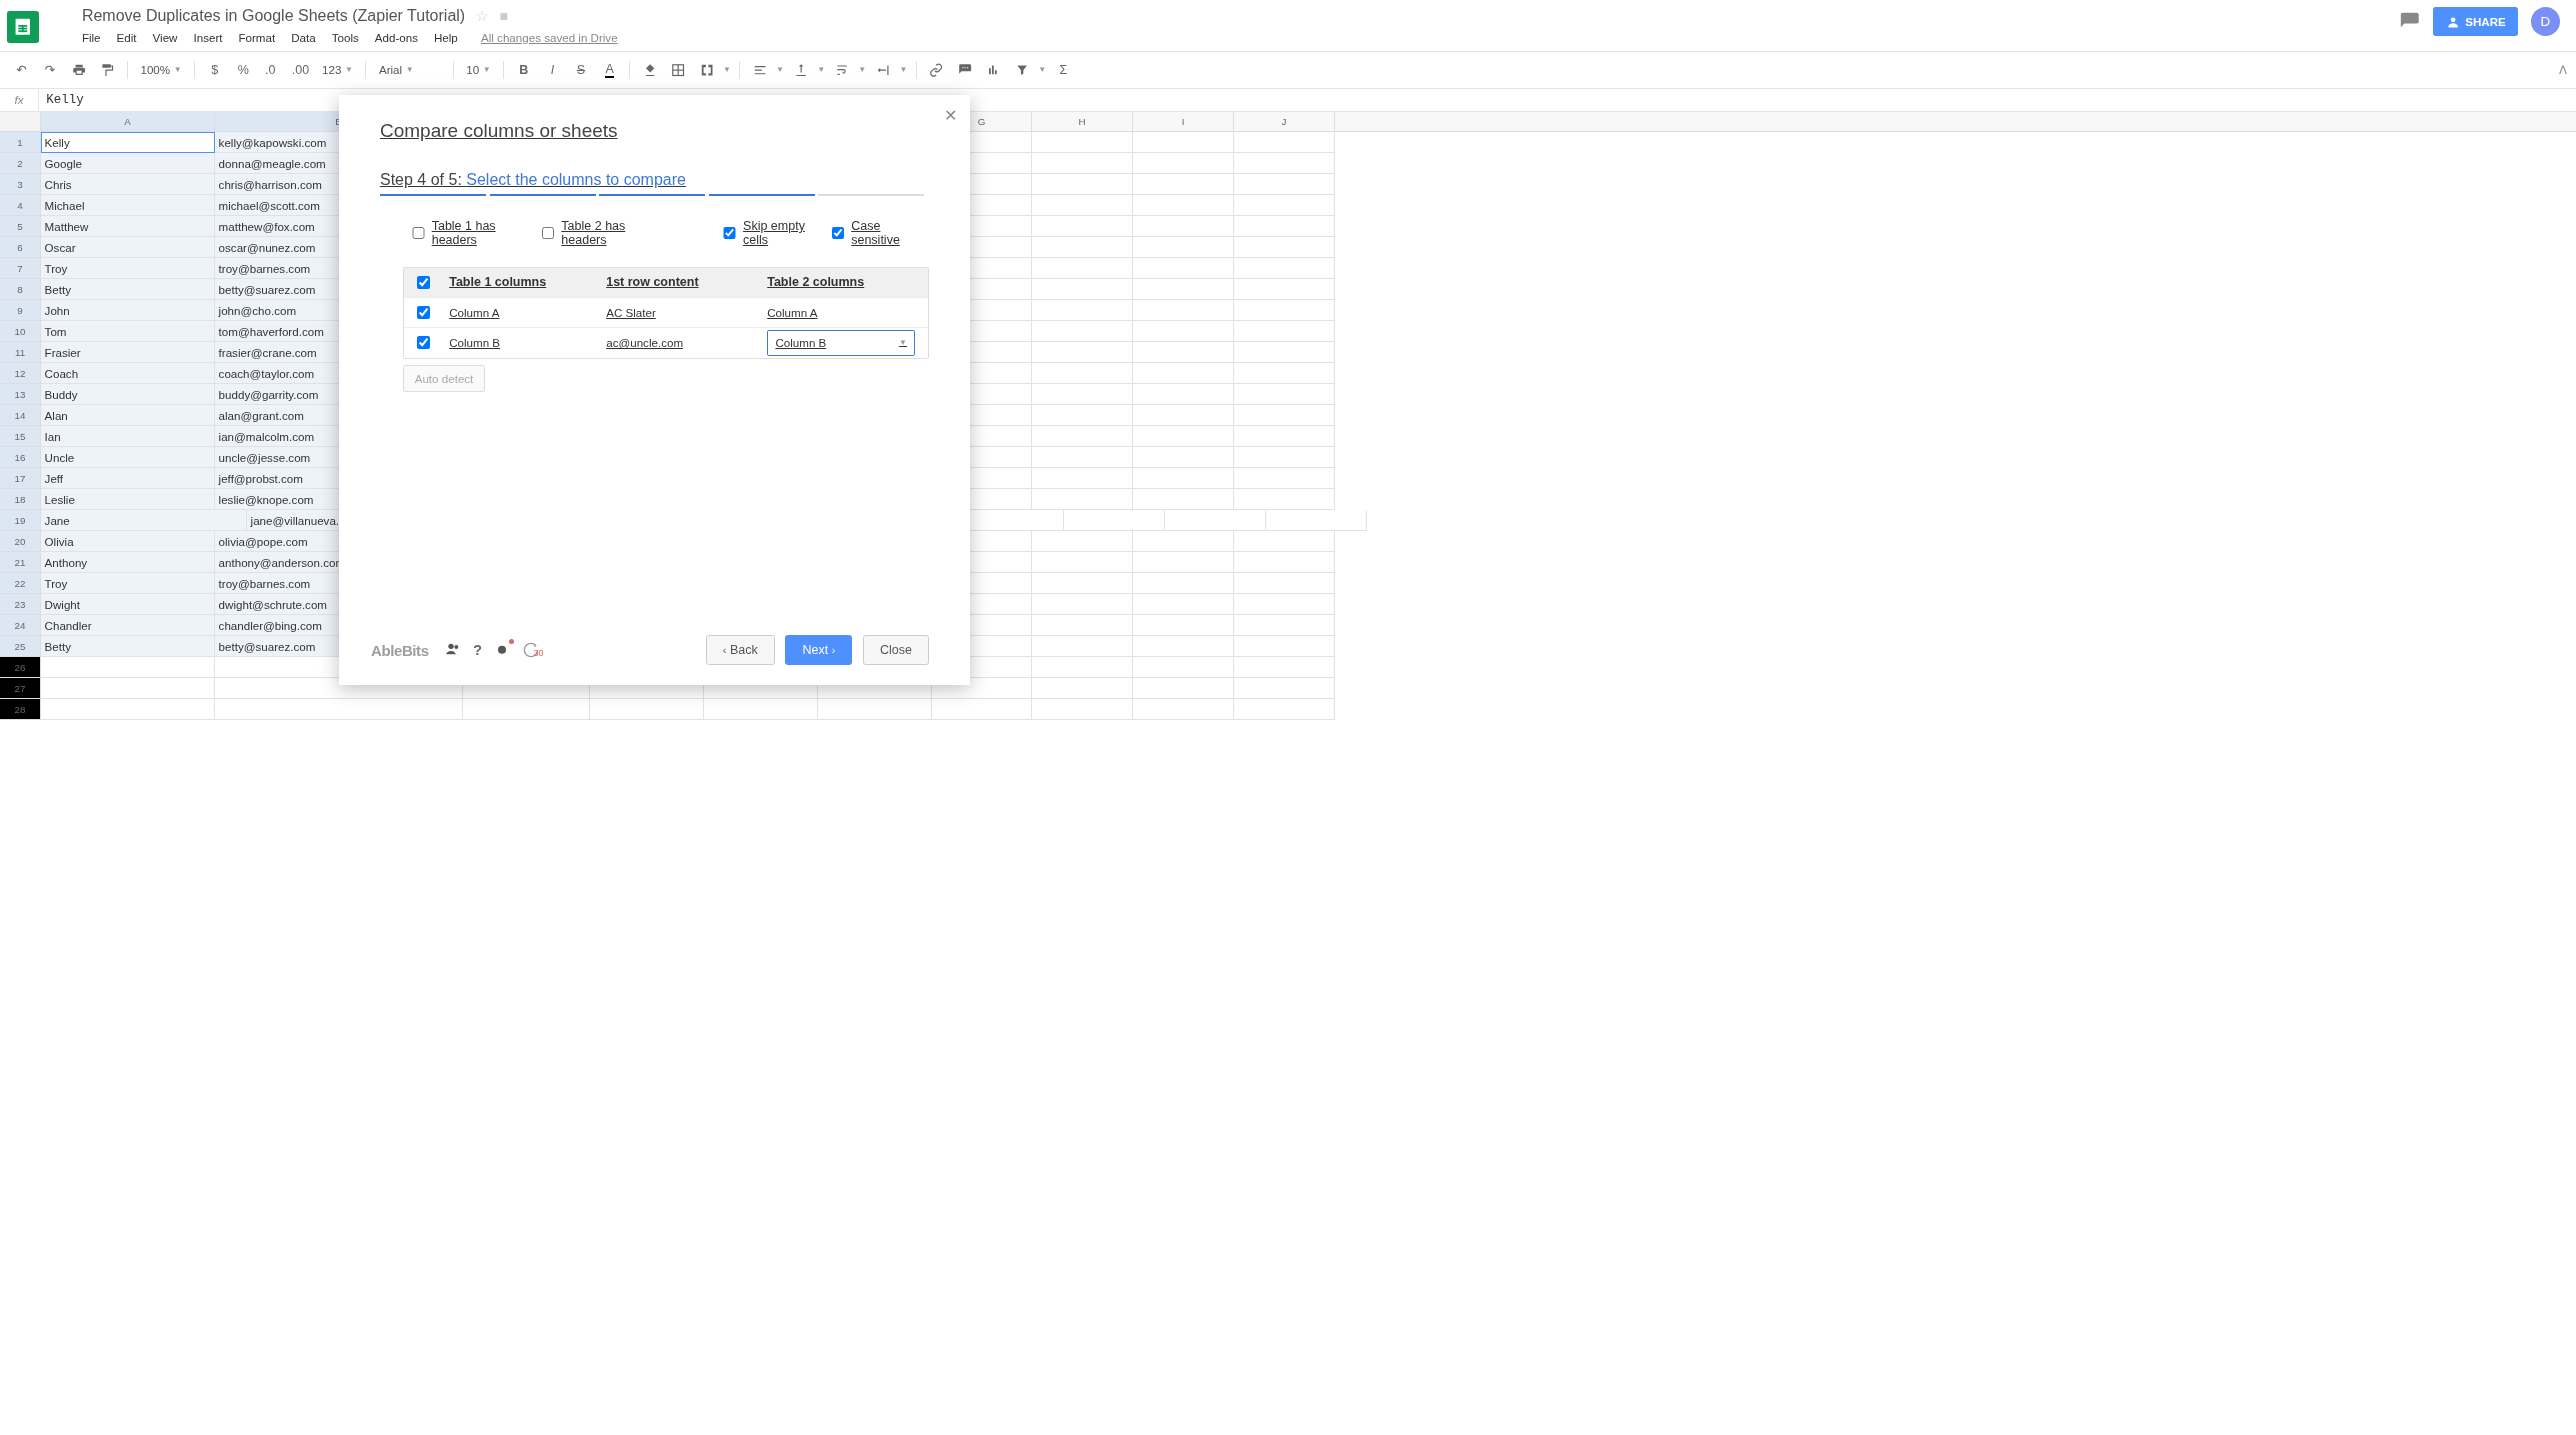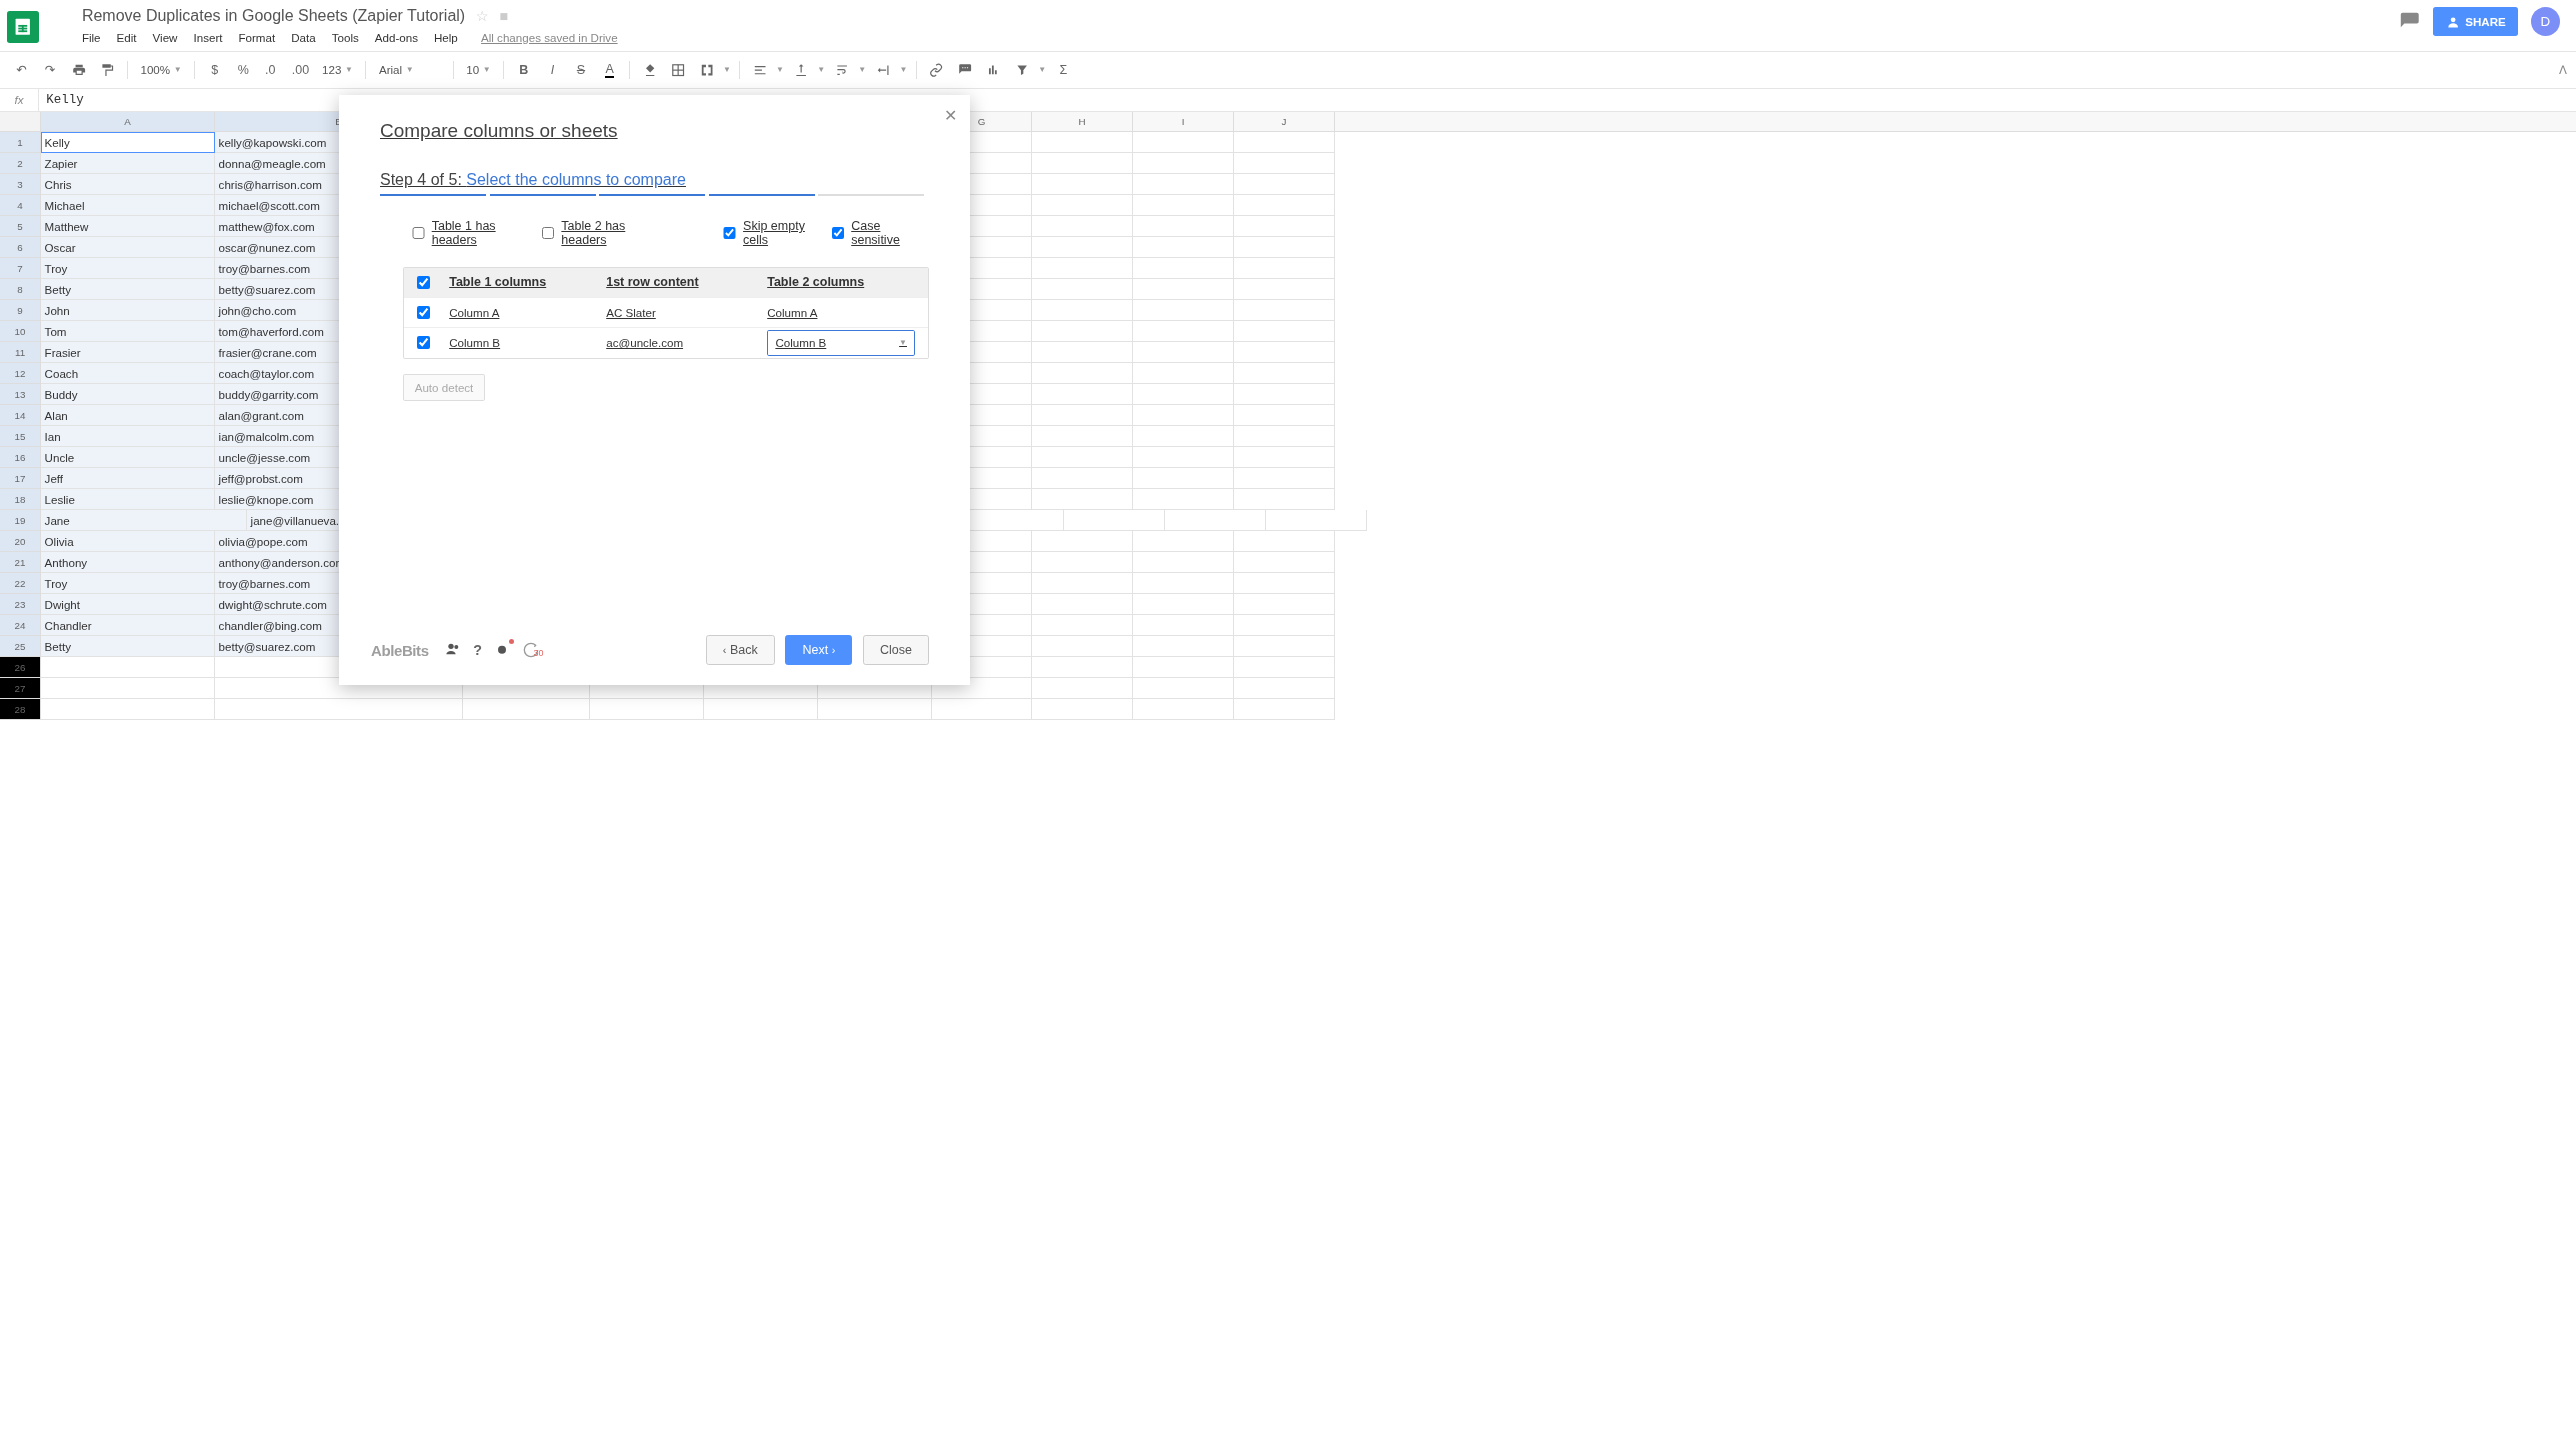--- a/index.html
+++ b/index.html
@@ -56,21 +56,21 @@
 .step-line { font-size: 16px; margin-bottom: 5.4px; }
 .step-prefix { color: #444; }
 .step-link { color: #3c78d8; }
 .progress { display: flex; gap: 3.6px; margin-bottom: 23px; }
 .progress span { flex: 1; height: 1.8px; background: #3c78d8; max-width: 106px;}
 .progress span.off { background: #ddd; }
 .checks { display: flex; gap: 54px; margin-bottom: 19.7px; padding-left: 32px; }
 .check-col { display: flex; flex-direction: row; gap: 2px; }
 .check { display: flex; align-items: center; gap: 7.2px; font-size: 12.5px; color: #333; }
 .check input { width: 12.5px; height: 12.5px; }
-.cols-table { border: 0.9px solid #ddd; border-radius: 1.8px; margin: 0 0 15px 23px; }
+.cols-table { border: 0.9px solid #ddd; border-radius: 1.8px; margin: 0 0 6px 23px; }
 .cols-table .ct-row { display: flex; align-items: center; height: 30px; border-bottom: 0.9px solid #eee; }
 .cols-table .ct-row:last-child { border-bottom: none; }
 .cols-table .ct-head { background: #f0f0f0; font-weight: bold; font-size: 12.5px; }
 .ct-c1 { width: 38px; display:flex; justify-content:center; }
 .ct-c2 { width: 157px; padding-left: 7.2px; }
 .ct-c3 { width: 161px; padding-left: 7.2px; }
 .ct-c4 { width: 152px; padding-left: 7.2px; }
 .ct-select { border: 0.9px solid #3c78d8; padding: 5.4px 7.2px; width: 148px; display: flex; justify-content: space-between; align-items: center; font-size: 11.6px; border-radius: 1.8px; background: #fff;}
 .auto-detect { margin-left: 23px; border: 0.9px solid #ddd; background: #fafafa; color: #aaa; padding: 6.3px 10.7px; font-size: 11.6px; border-radius: 1.8px; }
 .dialog-footer { display: flex; align-items: center; padding: 12.5px 41px 19.7px 32px; gap: 10.7px; }
@@ -283,21 +283,21 @@
         <div class="cell" style="width: 114px;"></div>
         <div class="cell" style="width: 114px;"></div>
         <div class="cell" style="width: 114px;"></div>
         <div class="cell" style="width: 100px;"></div>
         <div class="cell" style="width: 101px;"></div>
         <div class="cell" style="width: 101px;"></div>
         <div class="cell" style="width: 101px;"></div>
       </div>
       <div class="row">
         <div class="row-h sel">2</div>
-        <div class="cell sel-range" style="width: 174px;">Zapier</div>
+        <div class="cell sel-range" style="width: 174px;">Google</div>
         <div class="cell sel-range" style="width: 248px;">donna@meagle.com</div>
         <div class="cell" style="width: 127px;"></div>
         <div class="cell" style="width: 114px;"></div>
         <div class="cell" style="width: 114px;"></div>
         <div class="cell" style="width: 114px;"></div>
         <div class="cell" style="width: 100px;"></div>
         <div class="cell" style="width: 101px;"></div>
         <div class="cell" style="width: 101px;"></div>
         <div class="cell" style="width: 101px;"></div>
       </div>

